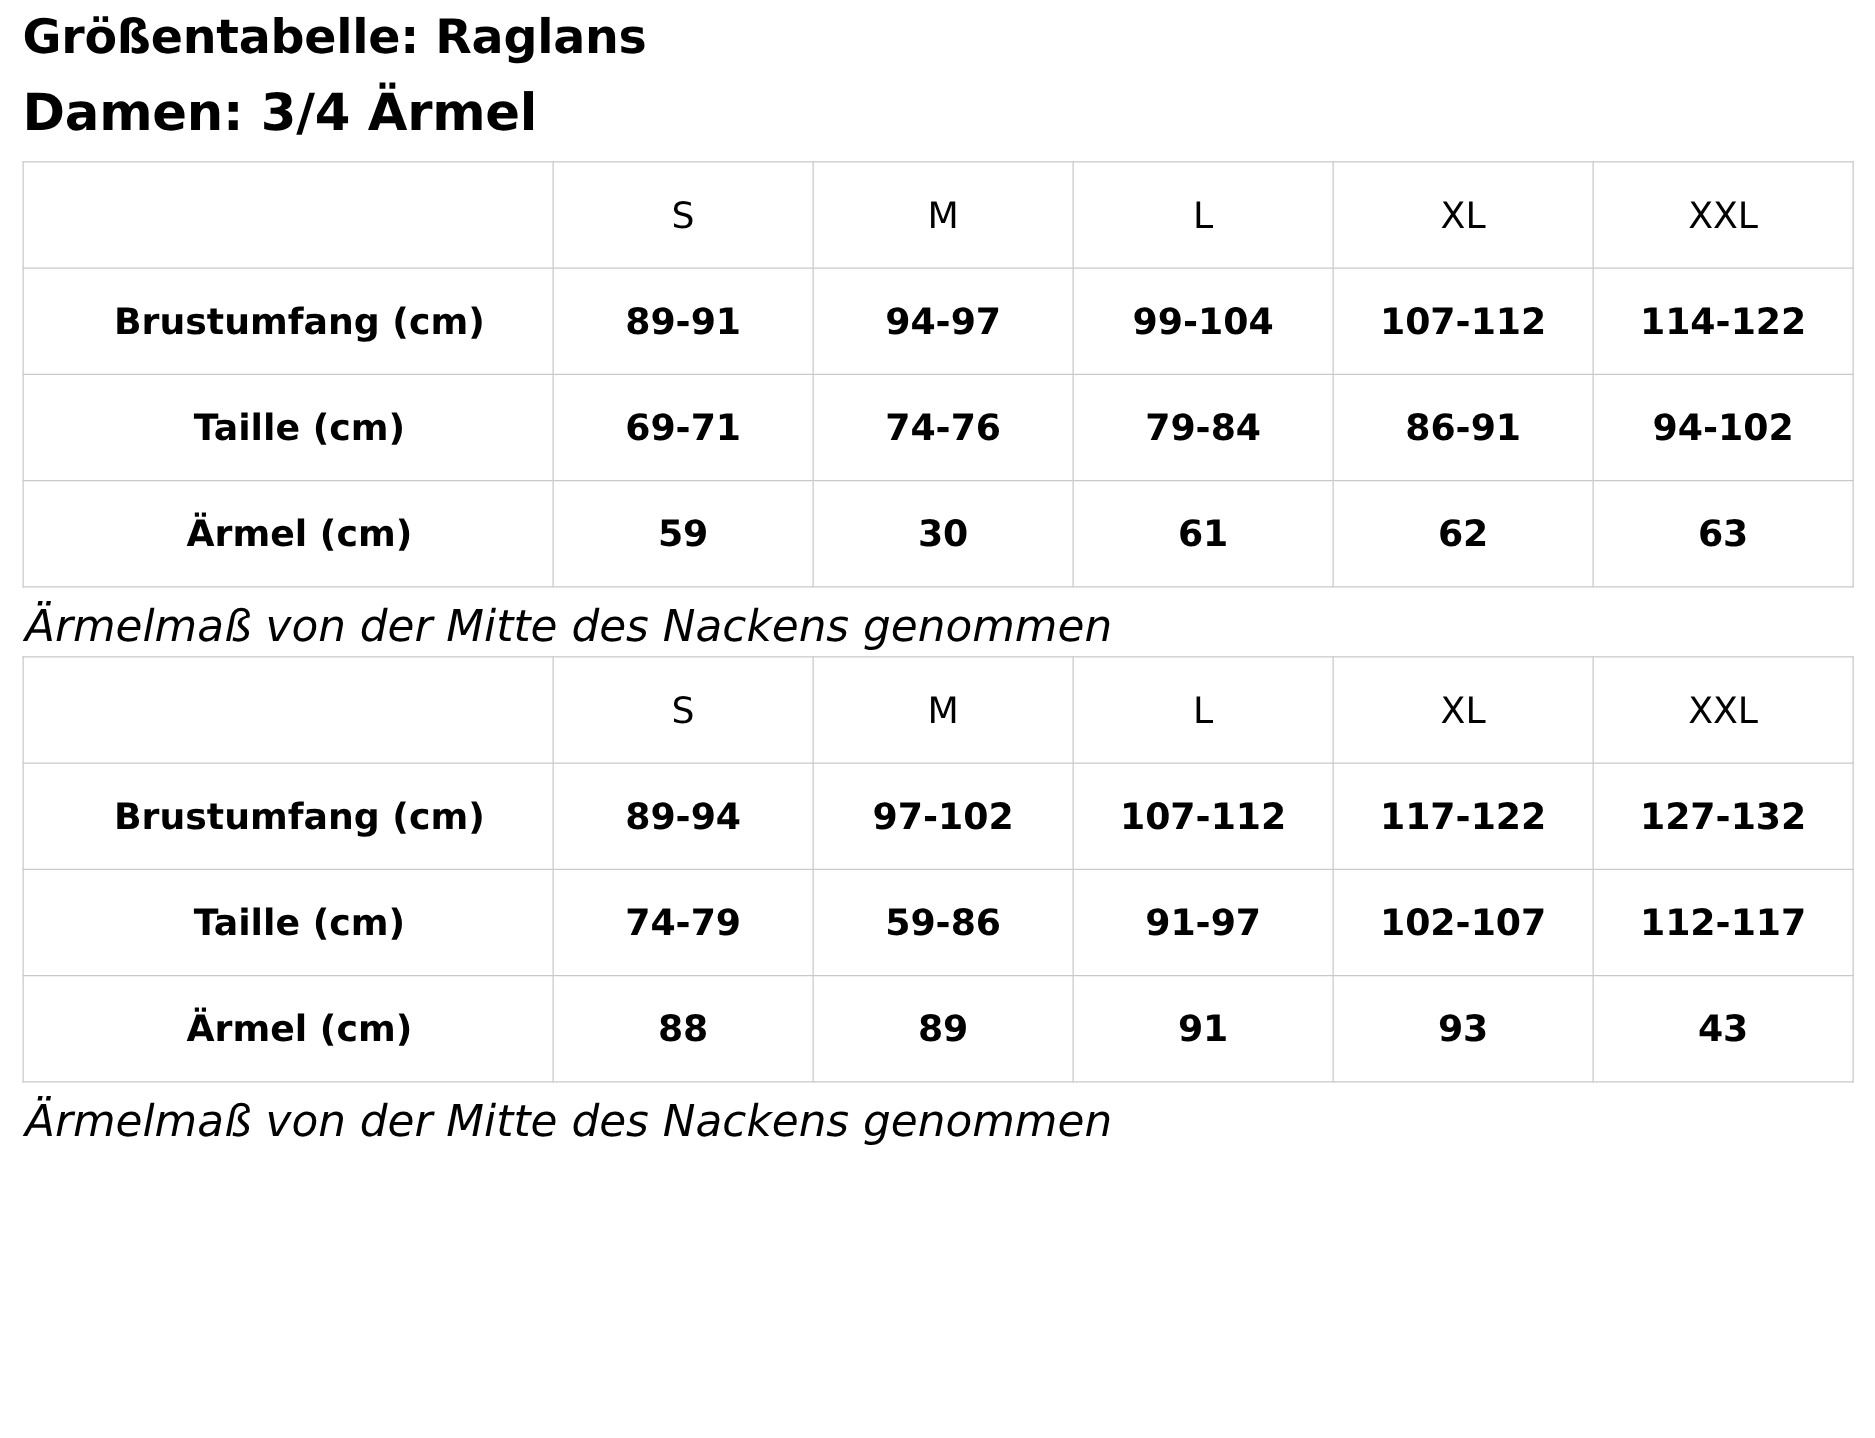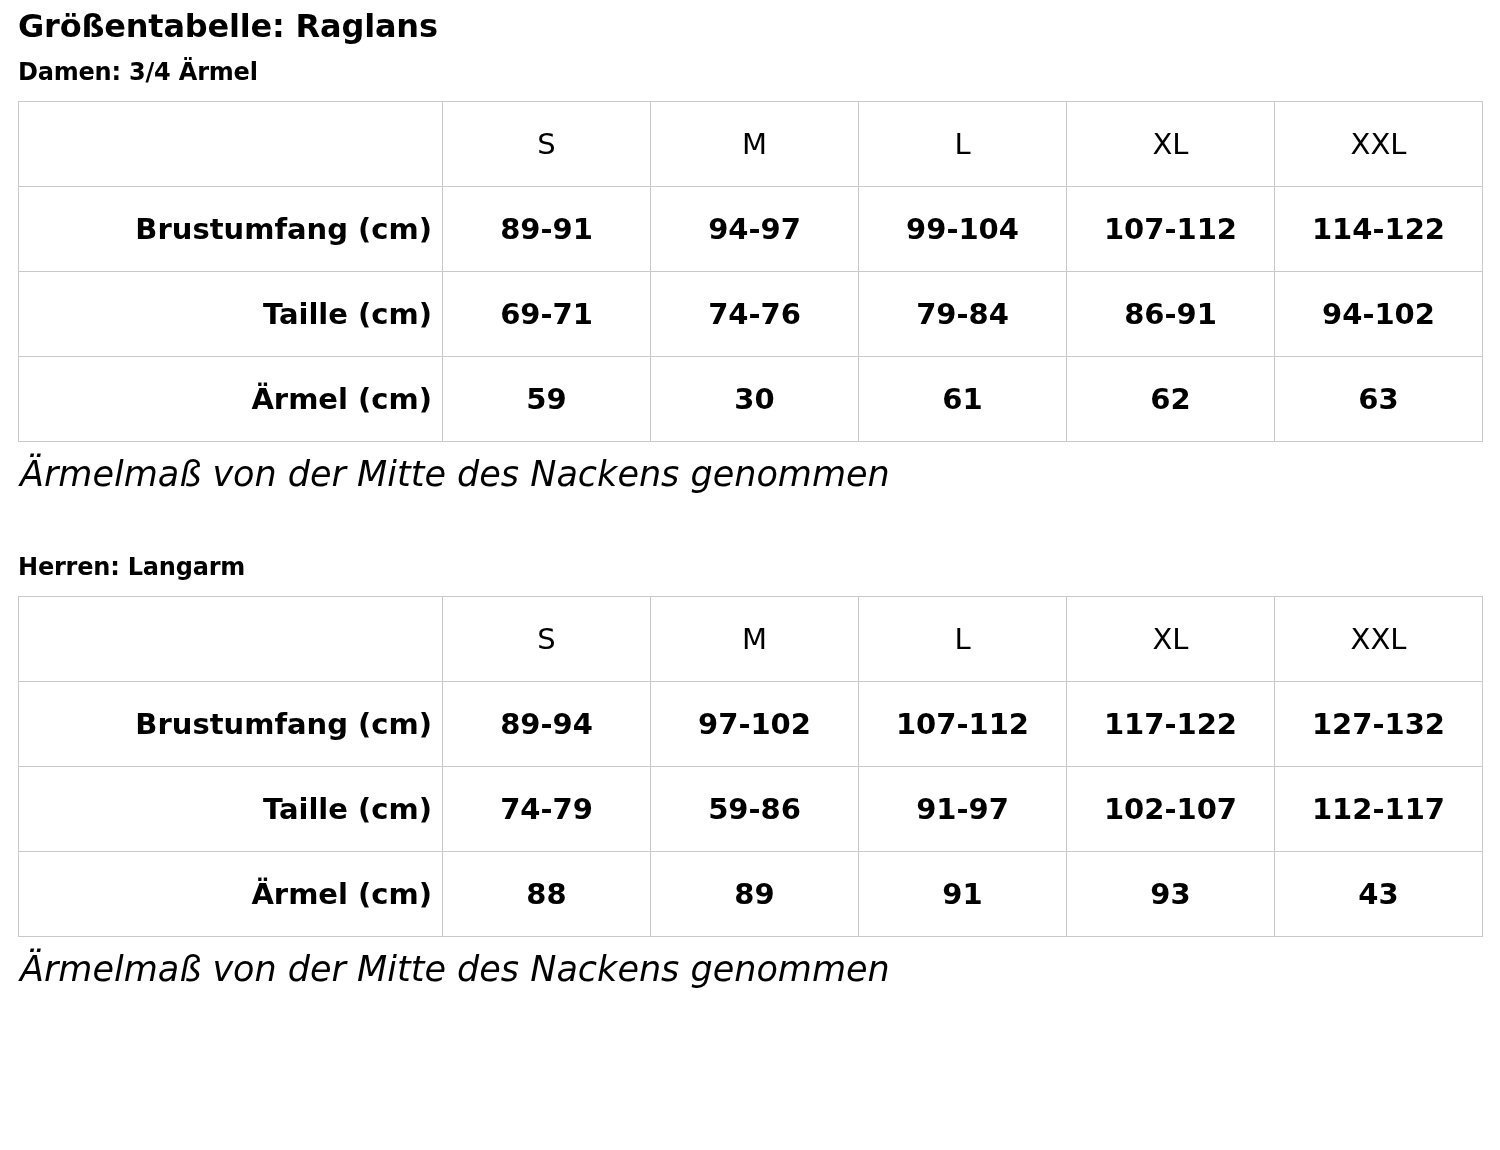--- a/index.html
+++ b/index.html
@@ -15,28 +15,28 @@
     color: #000000;
     overflow: hidden;
   }
   .page {
     box-sizing: border-box;
     width: 1500px;
     height: 1150px;
     padding: 6px 18px 0 18px;
   }
   .doc-title {
-    font-size: 32px;
+    font-size: 38px;
     font-weight: bold;
     line-height: 1.25;
     margin: 0 0 12px 0;
     letter-spacing: -0.2px;
   }
   .section-title {
-    font-size: 24px;
+    font-size: 41px;
     font-weight: bold;
     line-height: 1.2;
     margin: 0 0 14px 0;
     letter-spacing: -0.2px;
   }
   .section-title.second {
     margin-top: 56px;
   }
   table.size-table {
     border-collapse: collapse;
@@ -49,21 +49,21 @@
     border: 1px solid #c9c9c9;
     height: 84px;
     font-size: 29px;
     font-weight: bold;
     padding: 0 10px;
     text-align: center;
     vertical-align: middle;
     color: #000000;
   }
   table.size-table .rowhead {
-    text-align: right;
+    text-align: center;
     font-weight: bold;
     padding-left: 28px;
     font-size: 29px;
   }
   table.size-table .corner {
     background: #ffffff;
   }
   table.size-table thead td {
     font-weight: normal;
   }
@@ -127,21 +127,20 @@
         <td>30</td>
         <td>61</td>
         <td>62</td>
         <td>63</td>
       </tr>
     </tbody>
   </table>
 
   <p class="note">Ärmelmaß von der Mitte des Nackens genommen</p>
 
-  <h2 class="section-title second">Herren: Langarm</h2>
 
   <table class="size-table">
     <colgroup>
       <col class="label-col">
       <col class="size-col">
       <col class="size-col">
       <col class="size-col">
       <col class="size-col">
       <col class="size-col">
     </colgroup>

